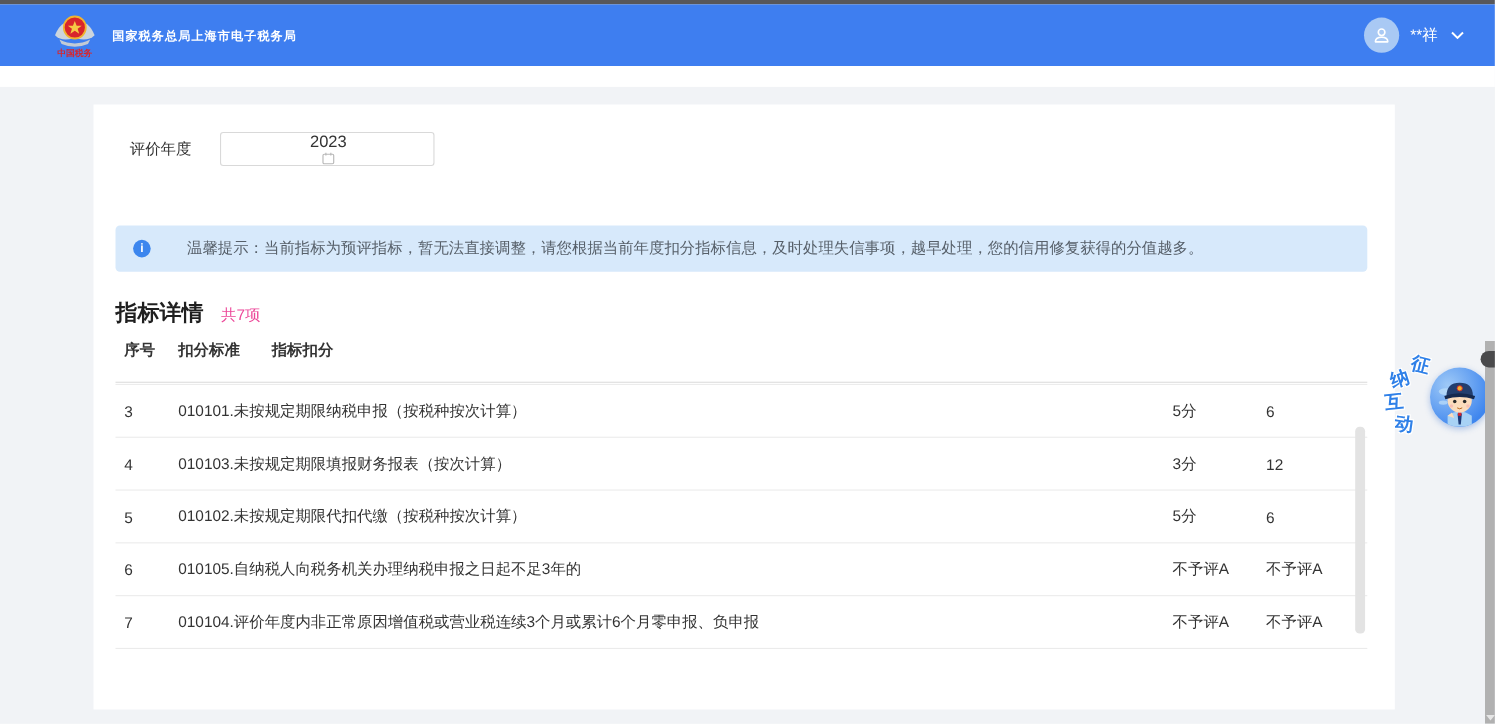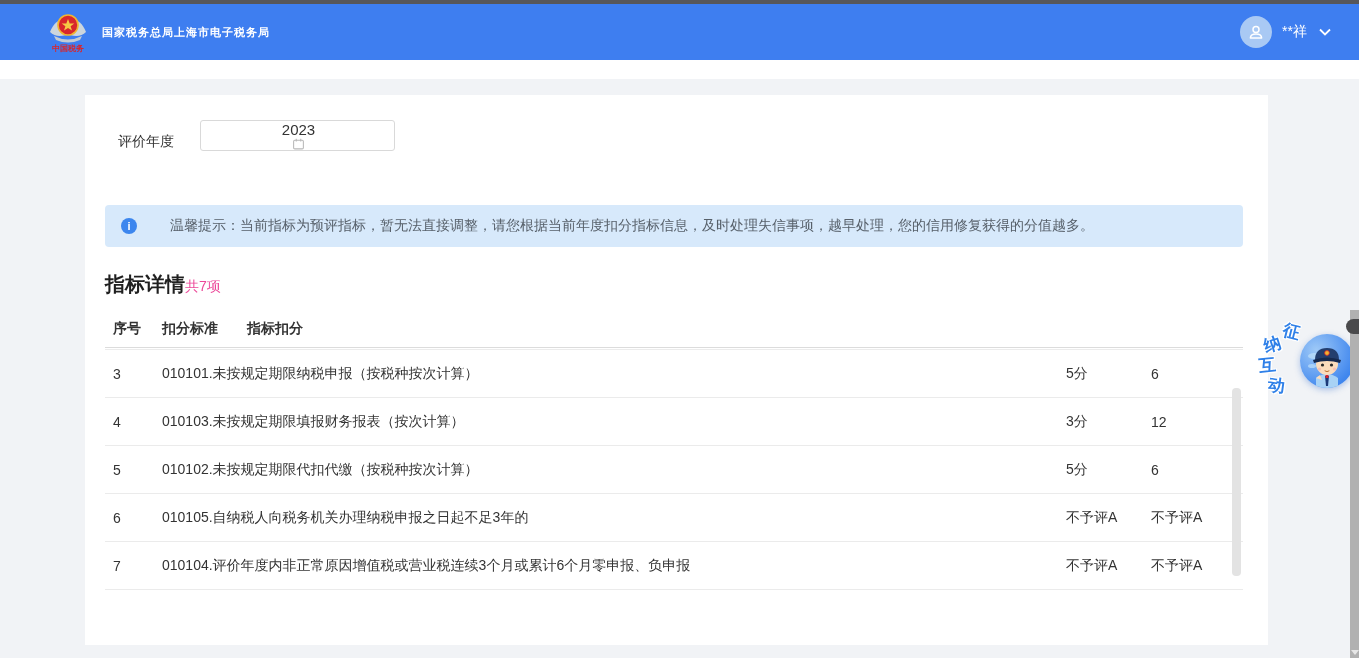--- a/index.html
+++ b/index.html
@@ -27,47 +27,47 @@
   .user-name { color:#fff; font-size:14px; }
   .user-caret { display:block; margin-left:2px; }
   
   .white-strip { position:absolute; left:0; top:60px; width:1359px; height:19px; background:#ffffff; }
   
   .card {
     position:absolute; left:85px; top:95px; width:1183px; height:550px;
     background:#fff;
   }
   
-  .filter-row { position:absolute; left:33px; top:25px; display:flex; align-items:flex-end; }
+  .filter-row { position:absolute; left:33px; top:25px; display:flex; align-items:center; }
   .filter-label { font-size:14px; color:#333; margin-right:26px; }
   .year-input {
     width:195px; height:31px; border:1px solid #d9d9d9; border-radius:3px;
     display:flex; align-items:center; padding:0 10px 0 12px; background:#fff;flex-direction:column;
   }
   .year-input .val { flex:1; font-size:15px; color:#333; }
   
   .notice {
     position:absolute; left:20px; top:110px; width:1138px; height:42px;
     background:#d7e9fb; border-radius:4px; display:flex; align-items:center;
     padding:0 16px;
   }
   .info-icon {
     width:16px; height:16px; border-radius:50%; background:#3c86ee; color:#fff;
     font-size:11px; font-weight:700; display:flex; align-items:center; justify-content:center;
     font-style:normal; flex:0 0 16px; margin-right:9px;
   }
   .notice-text { font-size:14px; color:#57606a;margin-left:24px; }
   
-  .section-head { position:absolute; left:20px; top:176px; display:flex; align-items:baseline; gap:0; }
+  .section-head { position:absolute; left:20px; top:176px; display:flex; align-items:baseline; gap:16px; }
   .section-title { font-size:20px; font-weight:700; color:#1f1f1f; }
   .section-count { font-size:14px; color:#ec4899; }
   
   .tbl { position:absolute; left:20px; top:215px; width:1138px; }
   .tbl-head {
-    display:flex; align-items:center; height:38px;
+    display:flex; height:38px;
     border-bottom:1px solid #dcdcdc; font-weight:700; font-size:14px; color:#333;font-family:Liberation Serif, serif;
   }
   .remnant-line { height:2px; border-bottom:1px solid #ececec; }
   .tbl-row {
     display:flex; align-items:center; height:48px;
     border-bottom:1px solid #ebebeb; font-size:14px; color:#333;
   }
   .tbl-row:first-of-type { height:36px; align-items:flex-start; padding-top:3px; }
   .c-no { width:57px; padding-left:8px; }
   .c-name { flex:1; padding-right:10px; }

